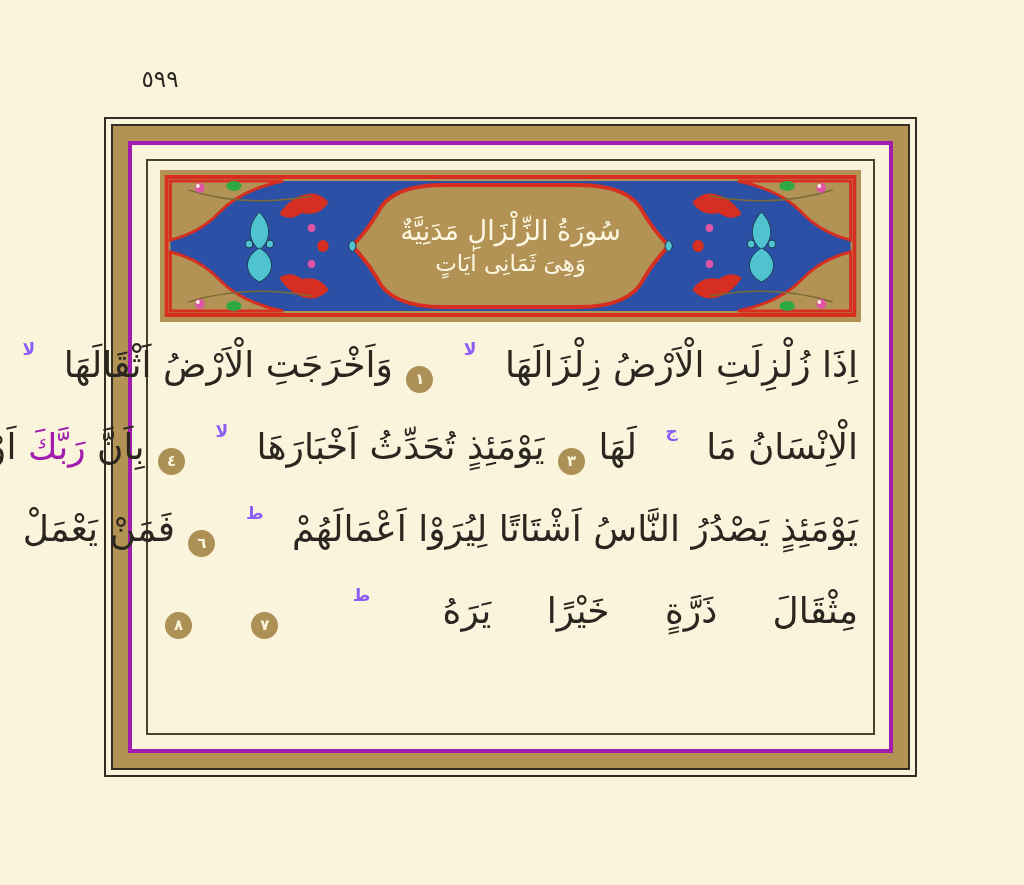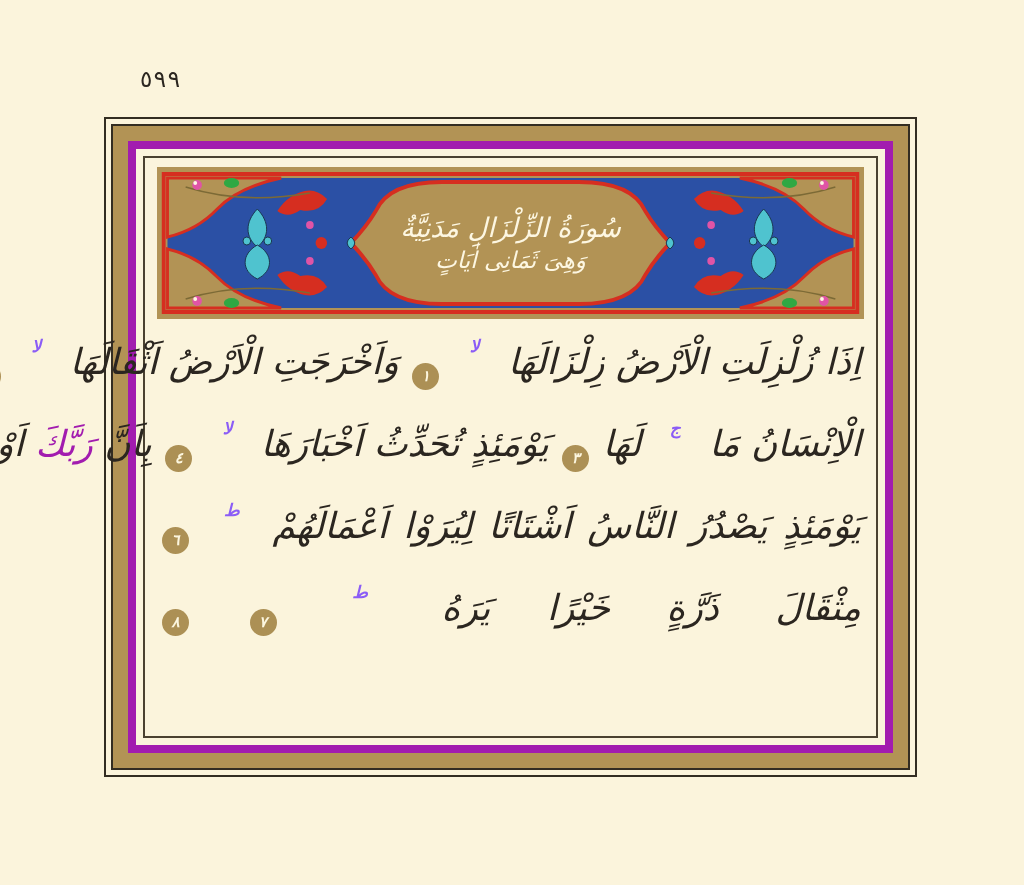--- a/index.html
+++ b/index.html
@@ -5,29 +5,29 @@
   html,body{margin:0;padding:0;}
   body{
     width:1024px;height:885px;position:relative;overflow:hidden;
     background:#FBF4DC;
     font-family:"DejaVu Sans",sans-serif;
   }
   *{box-sizing:border-box;}
 
   .page-number{
     position:absolute;left:110px;top:66px;width:100px;
-    text-align:center;font-size:23px;color:#2B2620;direction:rtl;font-family:Liberation Mono, monospace;
+    text-align:center;font-size:23px;color:#2B2620;direction:rtl;
   }
 
   
   .frame-a{position:absolute;left:104px;top:117px;width:813px;height:660px;
     border:2px solid #332D22;padding:5px;background:#FBF4DC;}
   .frame-b{border:2px solid #332D22;height:100%;}
   .frame-c{border:15px solid #B29355;height:100%;}
-  .frame-d{border:8px solid #a21caf;height:100%;padding:7px;font-style:italic;}
+  .frame-d{border:4px solid #a21caf;height:100%;padding:14px;}
   .frame-e{border:2px solid #4A4130;height:100%;padding:8px 11px 6px;}
 
   
   .panel{position:relative;height:152px;margin:1px 1px 0;}
   .panel svg{position:absolute;inset:0;width:100%;height:100%;display:block;}
   .panel-title{
     position:absolute;inset:0;display:flex;flex-direction:column;
     align-items:center;justify-content:center;gap:3px;
     direction:rtl;color:#FDF7E2;text-align:center;
   }
@@ -159,21 +159,21 @@
                 </span> <span class="ink">وَاَخْرَجَتِ الْاَرْضُ اَثْقَالَهَا</span> <span class="waqf">لا</span> <span class="med">
                   <span class="med-num">٢</span>
                 </span> <span class="ink">وَقَالَ</span> </div>
               <div class="verse-line"><span class="ink">الْاِنْسَانُ مَا</span> <span class="waqf">ج</span> <span class="ink">لَهَا</span> <span class="med">
                   <span class="med-num">٣</span>
                 </span> <span class="ink">يَوْمَئِذٍ تُحَدِّثُ اَخْبَارَهَا</span> <span class="waqf">لا</span> <span class="med">
                   <span class="med-num">٤</span>
                 </span> <span class="ink">بِاَنَّ</span> <span class="accent">رَبَّكَ</span> <span class="ink">اَوْحٰى لَهَا</span>   </div>
               <div class="verse-line"><span class="ink">يَوْمَئِذٍ يَصْدُرُ النَّاسُ اَشْتَاتًا لِيُرَوْا اَعْمَالَهُمْ</span> <span class="waqf">ط</span> <span class="med">
                   <span class="med-num">٦</span>
-                </span>  </div>
+                </span> <span class="ink">فَمَنْ يَعْمَلْ</span> </div>
               <div class="verse-line"><span class="ink">مِثْقَالَ ذَرَّةٍ خَيْرًا يَرَهُ</span> <span class="waqf">ط</span> <span class="med">
                   <span class="med-num">٧</span>
                 </span>  <span class="med">
                   <span class="med-num">٨</span>
                 </span> </div>
             </div>
 
     </div>
    </div>
   </div>

